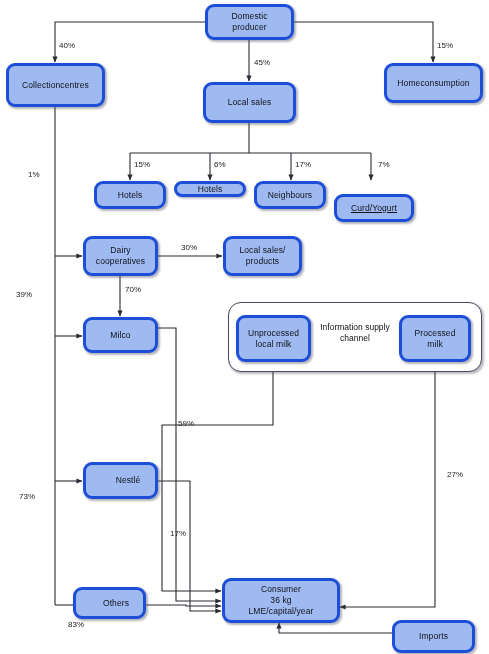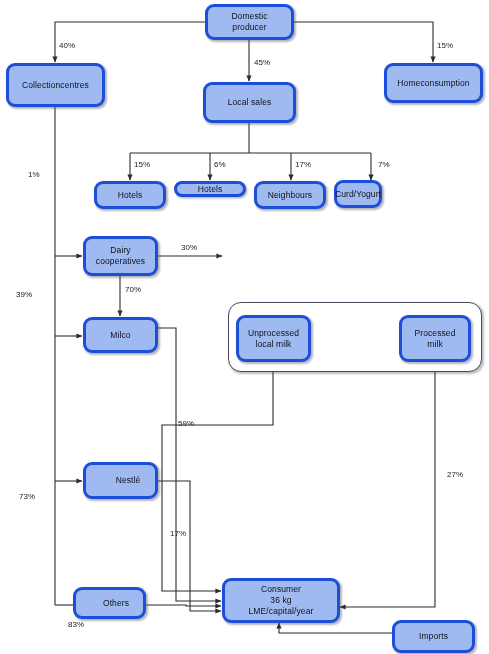--- a/index.html
+++ b/index.html
@@ -140,38 +140,48 @@
   </div>
 
   <div class="node" style="left:174px;top:181px;width:72px;height:16px;text-align:right;">
     <span>Hotels</span>
   </div>
 
   <div class="node" style="left:254px;top:181px;width:72px;height:28px;">
     <span>Neighbours</span>
   </div>
 
-  <div class="node" style="left:334px;top:180px;width:48px;height:28px;">
+  <div class="node" style="left:334px;top:194px;width:80px;height:28px;text-decoration:underline;">
     <span>Curd/Yogurt</span>
   </div>
 
   <div class="node" style="left:83px;top:236px;width:75px;height:40px;">
     <div>
       <span>Dairy</span>
       <span>cooperatives</span>
     </div>
   </div>
 
+  <div class="node" style="left:223px;top:236px;width:79px;height:40px;">
+    <div>
+      <span>Local sales/</span>
+      <span>products</span>
+    </div>
+  </div>
 
   <div class="node" style="left:83px;top:317px;width:75px;height:36px;">
     <span>Milco</span>
   </div>
 
   <div class="panel" style="left:228px;top:302px;width:254px;height:70px;"></div>
 
+  <div class="panel-label" style="left:312px;top:322px;width:86px;">
+    <span>Information</span>
+    <span>supply channel</span>
+  </div>
 
   <div class="node" style="left:236px;top:315px;width:75px;height:47px;">
     <div>
       <span>Unprocessed</span>
       <span>local milk</span>
     </div>
   </div>
 
   <div class="node" style="left:399px;top:315px;width:72px;height:47px;">
     <div>

